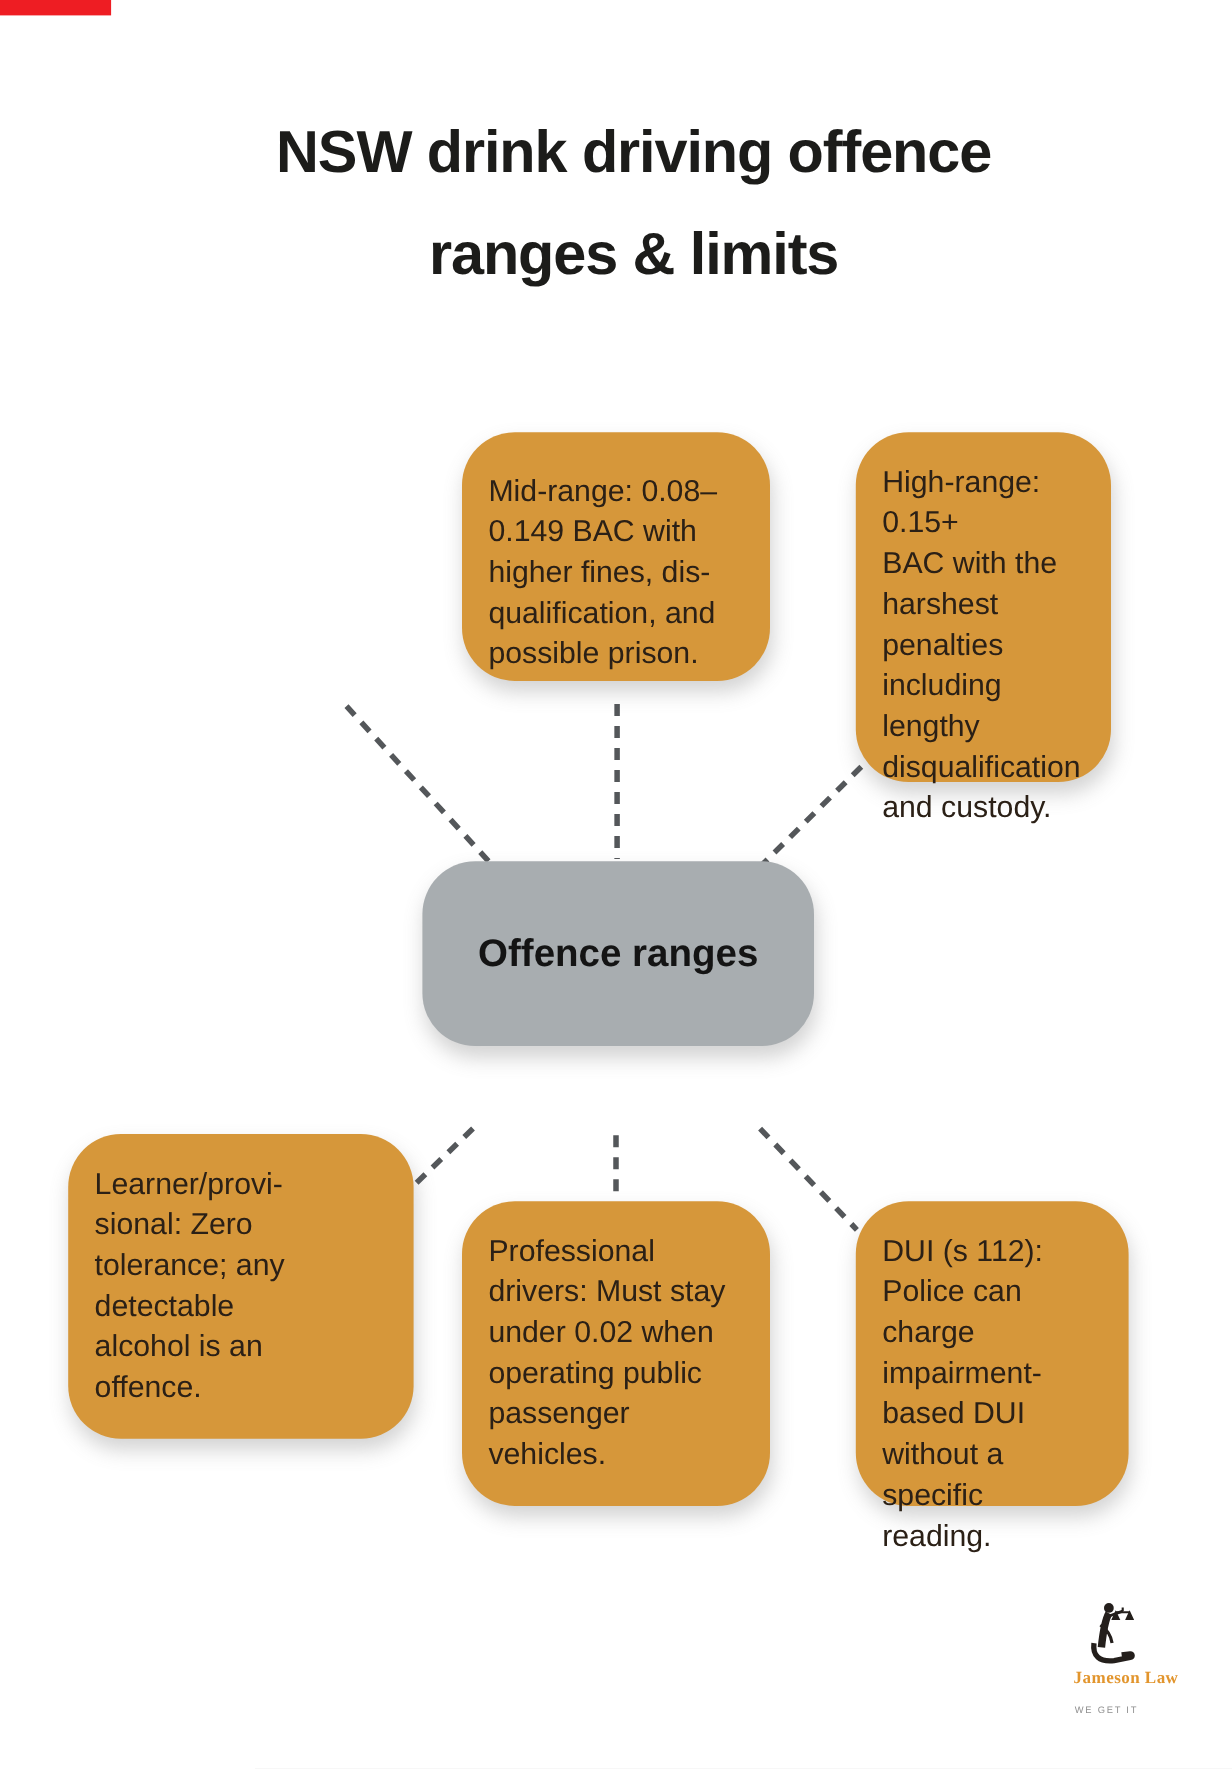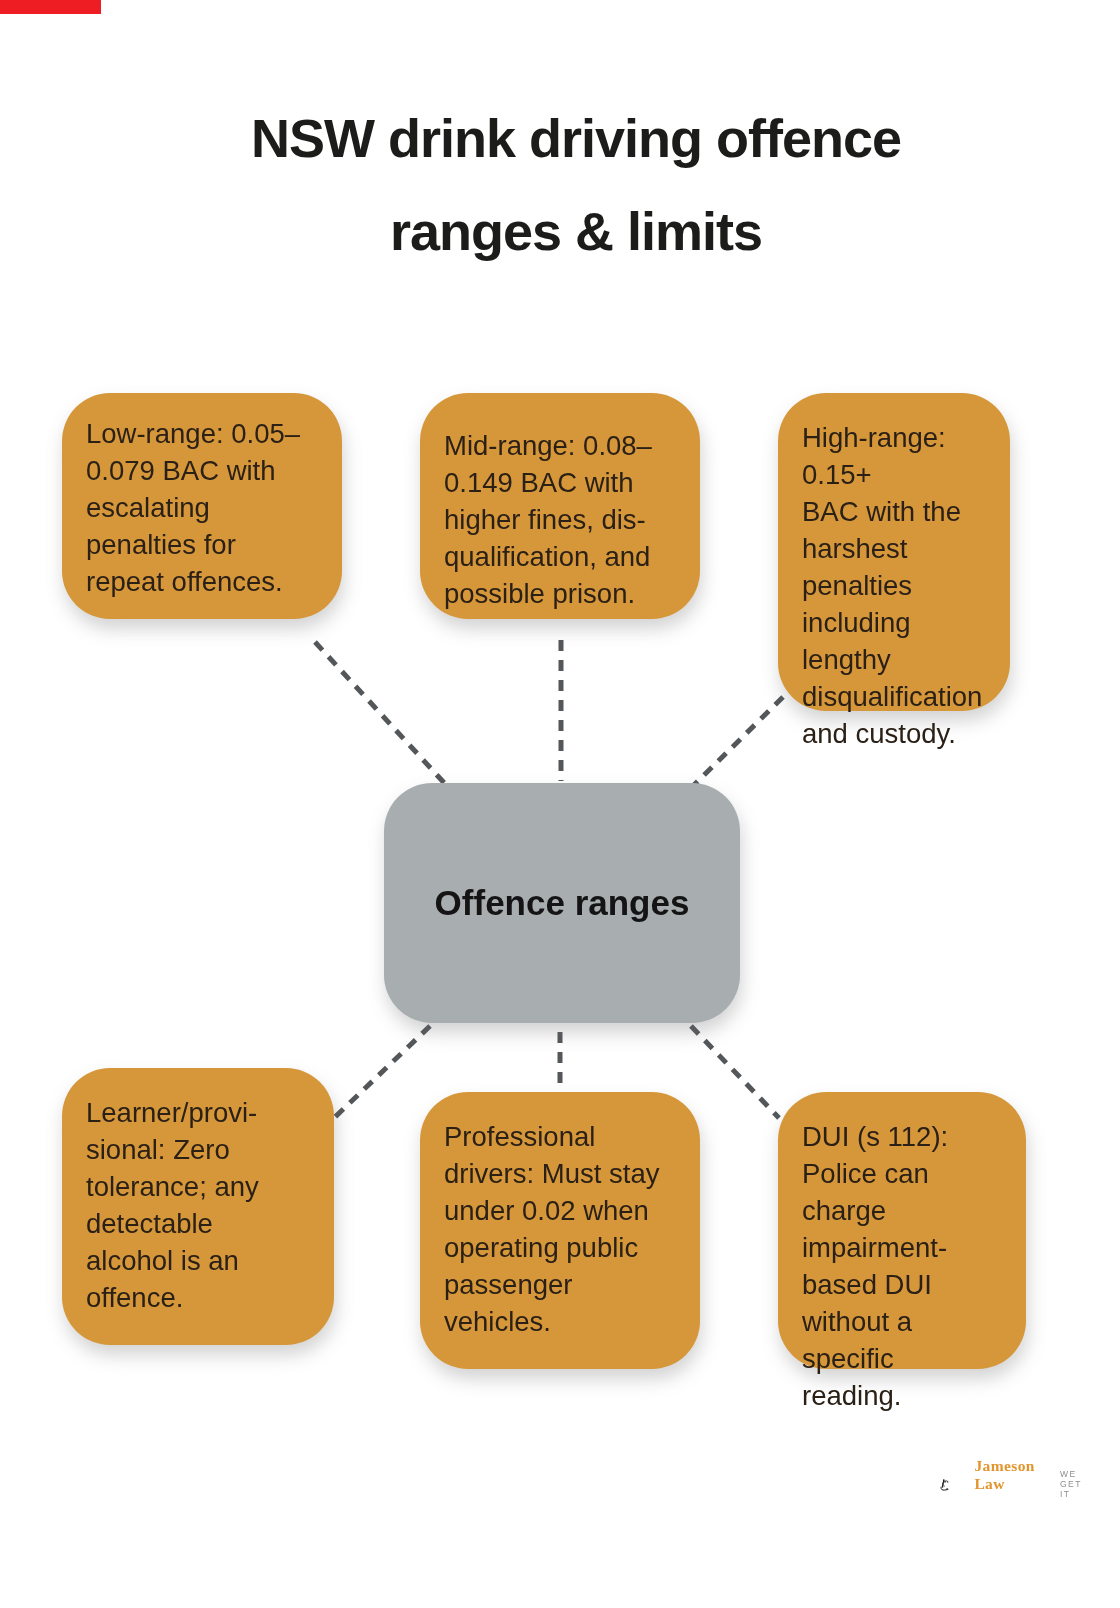--- a/index.html
+++ b/index.html
@@ -24,35 +24,35 @@
   .node{
     position:absolute;box-sizing:border-box;border-radius:48px;
     background:var(--node-bg,#d6973a);color:var(--node-text,#2b2016);
     font-size:27.5px;line-height:37px;white-space:pre-line;
     padding:26px 18px 0 24px;
     box-shadow:2px 10px 18px rgba(110,110,110,.30);
   }
   .pos-tl{left:62px;top:393px;width:280px;height:226px;padding-top:22px;}
   .pos-tm{left:420px;top:393px;width:280px;height:226px;padding-top:34px;}
   .pos-tr{left:778px;top:393px;width:232px;height:318px;}
-  .pos-bl{left:62px;top:1068px;width:272px;height:277px;}
+  .pos-bl{left:62px;top:1031px;width:314px;height:277px;}
   .pos-bm{left:420px;top:1092px;width:280px;height:277px;}
   .pos-br{left:778px;top:1092px;width:248px;height:277px;}
   .center-node{
-    position:absolute;left:384px;top:783px;width:356px;height:240px;
+    position:absolute;left:384px;top:783px;width:356px;height:168px;
     border-radius:48px;background:var(--center-bg,#a8adb0);
     display:flex;align-items:center;justify-content:center;
     box-shadow:2px 10px 18px rgba(110,110,110,.30);
   }
   .center-node span{
     font-size:35px;font-weight:700;color:var(--center-text,#141414);
   }
   .brand{
     position:absolute;left:952px;top:1455px;width:130px;
-    display:flex;flex-direction:row;
+    display:flex;flex-direction:column;
   }
   .brand-icon{align-self:center;margin-left:-14px;}
   .brand-name{
     font-family:"Liberation Serif","DejaVu Serif",serif;font-weight:700;
     font-size:15.5px;color:var(--brand-orange,#e2952d);
     letter-spacing:.4px;margin-top:2px;padding-left:24px;
   }
   .brand-tagline{
     font-size:8.5px;color:var(--tagline-gray,#8f8f8f);
     letter-spacing:1.6px;margin-top:14px;padding-left:25px;
@@ -70,25 +70,20 @@
 
   <svg class="connectors" width="1120" height="1608" viewBox="0 0 1120 1608">
     <line x1="315" y1="642" x2="447" y2="786"></line>
     <line x1="561" y1="640" x2="561" y2="781"></line>
     <line x1="783" y1="697" x2="689" y2="790"></line>
     <line x1="430" y1="1026" x2="333" y2="1119"></line>
     <line x1="560" y1="1032" x2="560" y2="1090"></line>
     <line x1="691" y1="1026" x2="779" y2="1118"></line>
   </svg>
 
-  <div class="node pos-tl">Low-range: 0.05–
-0.079 BAC with
-escalating
-penalties for
-repeat offences.</div>
   <div class="node pos-tm">Mid-range: 0.08–
 0.149 BAC with
 higher fines, dis-
 qualification, and
 possible prison.</div>
   <div class="node pos-tr">High-range: 0.15+
 BAC with the
 harshest
 penalties
 including lengthy

